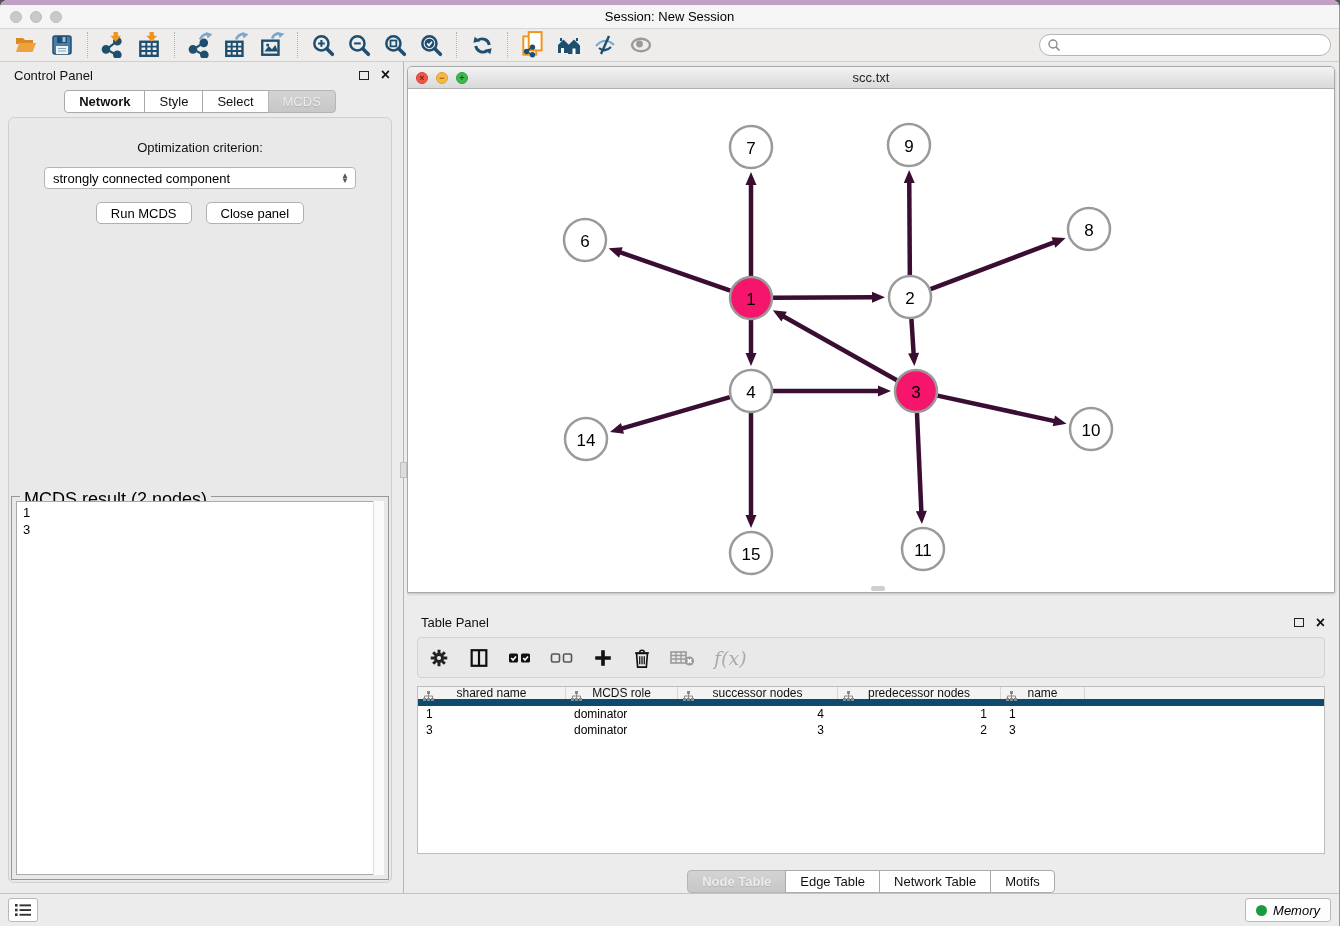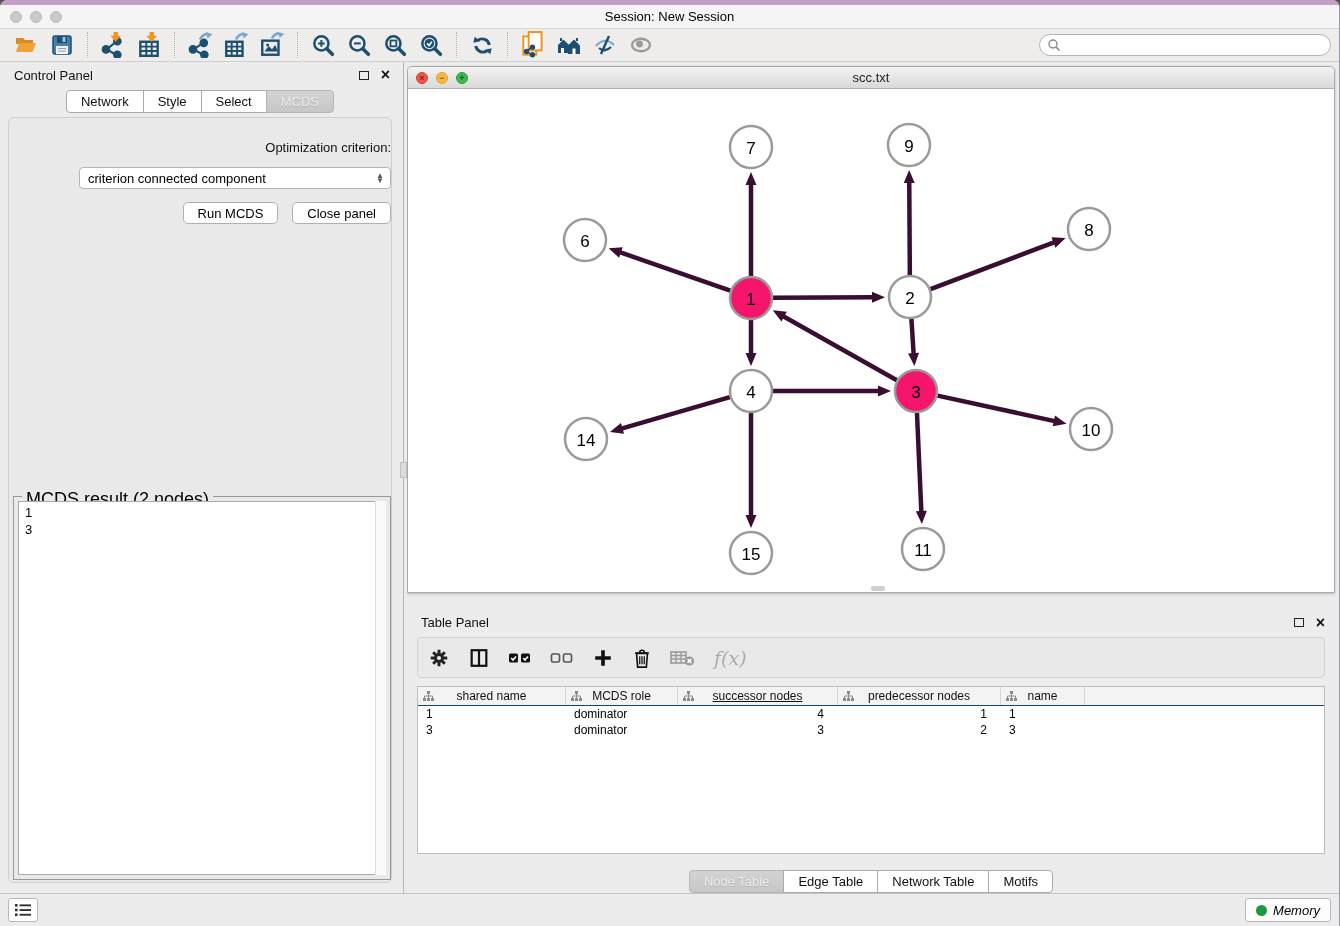--- a/index.html
+++ b/index.html
@@ -28,25 +28,25 @@
   .main { flex:1; display:flex; min-height:0; }
 
   
   .cpanel { width:400px; display:flex; flex-direction:column; background:#ececec; }
   .panel-head { height:26px; display:flex; align-items:center; padding:0 10px 0 14px; font-size:13px; color:#111; }
   .panel-head .spacer { flex:1; }
   .float-ico { width:10px; height:9px; border:1.5px solid #222; display:inline-block; margin-right:12px; }
   .close-ico { font-size:16px; font-weight:bold; color:#111; line-height:12px; }
   .cp-tabs { display:flex; justify-content:center; margin-top:2px; }
   .tab { border:1px solid #aaa; background:#fff; padding:3px 14px; font-size:13px; color:#111; margin-left:-1px; cursor:pointer; }
-  .tab:first-child { border-radius:4px 0 0 4px; margin-left:0; }
+  .tab:first-child { border-radius:4px 0 0 4px; margin-left:0;font-weight:bold; }
   .tab:last-child { border-radius:0 4px 4px 0; }
   .tab.selected { background:linear-gradient(#d3d3d3,#c7c7c7); color:#ececec; text-shadow:0 1px 1px #b0b0b0; border-color:#b5b5b5; }
   .cp-body { flex:1; margin:4px 8px 10px 8px; background:#e9e9e9; border:1px solid #cfcfcf; border-radius:6px;
-             display:flex; flex-direction:column; align-items:flex-end; min-height:0; }
+             display:flex; flex-direction:column; align-items:center; min-height:0; }
   .opt-label { margin-top:22px; font-size:13px; color:#111; }
   .select-box { margin-top:12px; width:312px; height:22px; background:#fff; border:1px solid #b5b5b5; border-radius:4px;
                 display:flex; align-items:center; font-size:13px; padding-left:8px; cursor:pointer; }
   .select-box .stepper { margin-left:auto; margin-right:6px; display:flex; flex-direction:column; line-height:5px; font-size:8px; color:#555; }
   .btn-row { margin-top:13px; display:flex; gap:14px; }
   .push-btn { background:#fff; border:1px solid #b0b0b0; border-radius:5px; height:22px; padding:0 14px; font-size:13px; cursor:pointer; }
   .result-group { margin-top:auto; width:378px; height:384px; border:1px solid #999; position:relative; background:#e9e9e9; margin-bottom:2px; }
   .result-legend { position:absolute; top:-8px; left:8px; background:#e9e9e9; padding:0 4px; font-size:18px; }
   .result-area { position:absolute; inset:4px; background:#fff; border:1px solid #aaa; font-size:13px; padding:2px 6px; overflow:hidden; }
   .result-area .line { line-height:17px; }
@@ -73,21 +73,21 @@
   .net-canvas { background:#fff; position:relative; }
   .net-hscroll { position:absolute; bottom:1px; left:50%; width:14px; height:5px; background:#cfcfcf; border-radius:2px; }
 
   
   .tpanel { flex:1; display:flex; flex-direction:column; margin-top:17px; min-height:0; }
   .tp-toolbar { margin:2px 10px 0 10px; height:42px; background:#e9e9e9; border:1px solid #d2d2d2; border-radius:4px;
                 display:flex; align-items:center; padding:0 10px; gap:18px; }
   .tp-btn { background:none; border:none; display:flex; align-items:center; cursor:pointer; height:34px; }
   .fx-label { font-family:"DejaVu Serif","Liberation Serif",serif; font-style:italic; font-size:19px; color:#aaa; }
   .ttable { margin:8px 10px 0 10px; height:172px; background:#fff; border:1px solid #bdbdbd; overflow:hidden; font-size:12px; }
-  .thead { display:flex; height:19px; background:#f3f3f3; border-bottom:1px solid #0c4a6e; }
+  .thead { display:flex; height:19px; background:#f3f3f3; border-bottom:7px solid #0c4a6e; }
   .th { position:relative; border-right:1px solid #d5d5d5; display:flex; align-items:center; justify-content:center; color:#111; }
   .th svg { position:absolute; left:5px; top:4px; }
   .trow { display:flex; height:16px; align-items:center; }
   .td { overflow:hidden; white-space:nowrap; }
   .tp-tabs { display:flex; justify-content:center; margin-top:16px; }
 
   
   .statusbar { height:33px; background:#ececec; border-top:1px solid #c4c4c4; display:flex; align-items:center; padding:0 8px; }
   .status-left-btn { width:30px; height:24px; background:#fff; border:1px solid #b9b9b9; border-radius:3px;
                      display:flex; align-items:center; justify-content:center; cursor:pointer; }
@@ -278,21 +278,21 @@
       </div>
       <div class="cp-tabs">
         <span class="tab">Network</span>
         <span class="tab">Style</span>
         <span class="tab">Select</span>
         <span class="tab selected">MCDS</span>
       </div>
       <div class="cp-body">
         <div class="opt-label">Optimization criterion:</div>
         <div class="select-box">
-          <span>criterion connected component</span>
+          <span>strongly connected component</span>
           <span class="stepper">
               <span>▲</span>
               <span>▼</span>
             </span>
         </div>
         <div class="btn-row">
           <button class="push-btn">Run MCDS</button>
           <button class="push-btn">Close panel</button>
         </div>
         <div class="result-group">
@@ -488,21 +488,21 @@
                   <g fill="#8a8a8a">
                     <rect x="4" y="0" width="3" height="3"></rect>
                     <rect x="0" y="7" width="3" height="3"></rect>
                     <rect x="4" y="7" width="3" height="3"></rect>
                     <rect x="8" y="7" width="3" height="3"></rect>
                   </g>
                   <path d="M5.5 3v2M1.5 7V5h8v2M5.5 5v2" stroke="#8a8a8a" fill="none" stroke-width="1"></path>
                 </svg>
                 <span>MCDS role</span>
               </div>
-              <div class="th" style="width: 160px; text-decoration: underline;">
+              <div class="th" style="width: 160px;">
                 <svg width="11" height="11" viewBox="0 0 11 11">
                   <g fill="#8a8a8a">
                     <rect x="4" y="0" width="3" height="3"></rect>
                     <rect x="0" y="7" width="3" height="3"></rect>
                     <rect x="4" y="7" width="3" height="3"></rect>
                     <rect x="8" y="7" width="3" height="3"></rect>
                   </g>
                   <path d="M5.5 3v2M1.5 7V5h8v2M5.5 5v2" stroke="#8a8a8a" fill="none" stroke-width="1"></path>
                 </svg>
                 <span>successor nodes</span>

